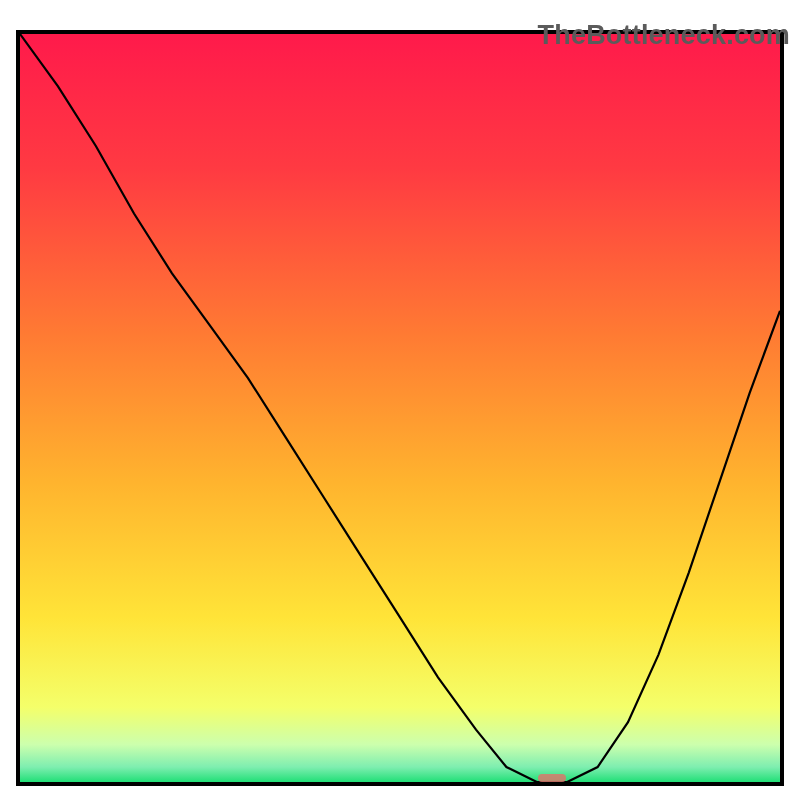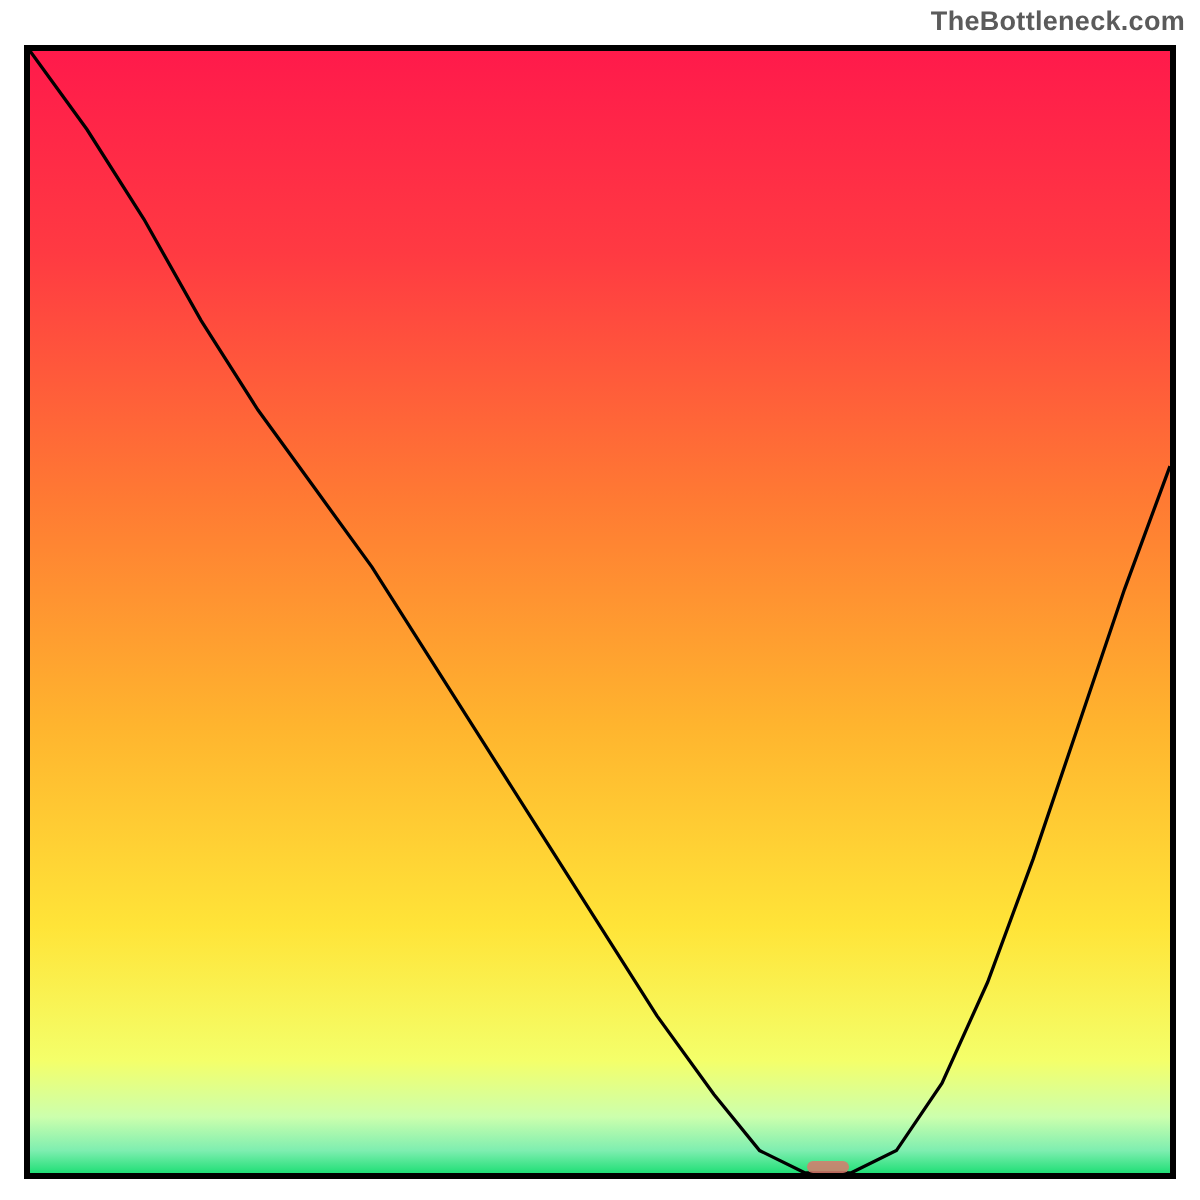--- a/index.html
+++ b/index.html
@@ -11,23 +11,23 @@
     overflow: hidden;
     font-family: Arial, Helvetica, sans-serif;
   }
   .canvas {
     position: relative;
     width: 800px;
     height: 800px;
   }
   .watermark {
     position: absolute;
-    top: 4px;
+    top: 20px;
     right: 10px;
-    font-size: 18px;
+    font-size: 27px;
     font-weight: 600;
     color: #5b5b5b;
     letter-spacing: 0.2px;
     z-index: 30;
   }
   .plot-frame {
     position: absolute;
     left: 16px;
     top: 30px;
     width: 768px;

